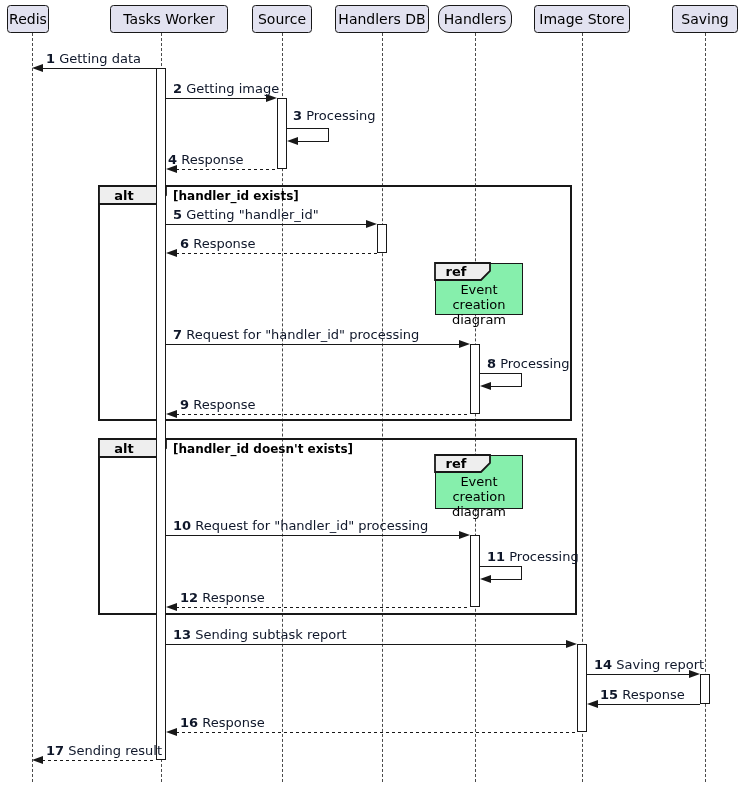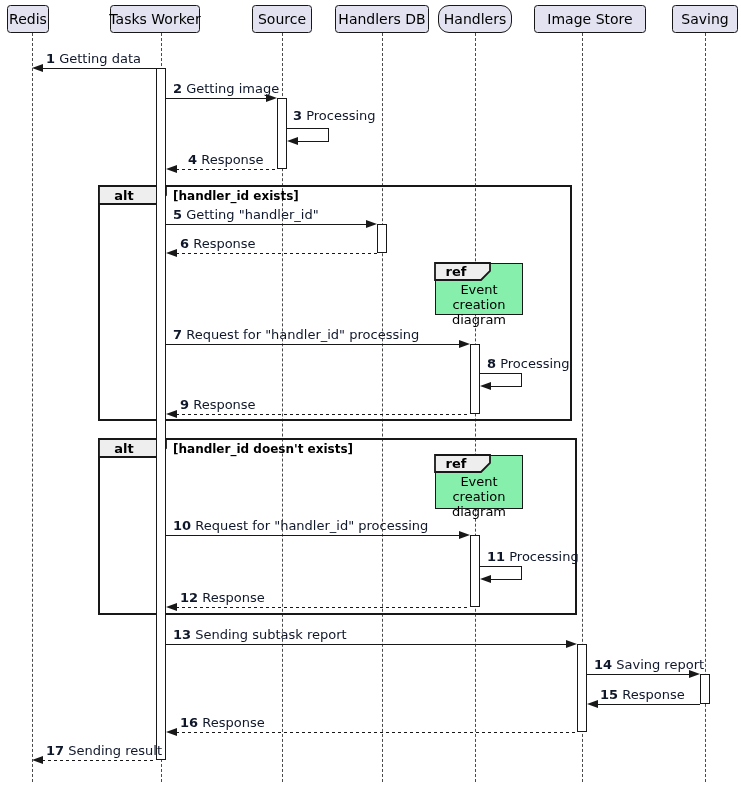--- a/index.html
+++ b/index.html
@@ -86,21 +86,21 @@
     <div class="mline-solid" style="left: 166px; top: 98px; width: 101px;"></div>
     <div class="arrow-right" style="left: 266px; top: 94px;"></div>
     <div class="msg-label" style="left: 173px; top: 81px;"><b>2</b> Getting image</div>
     <div class="mline-solid" style="left: 287px; top: 128px; width: 41px;"></div>
     <div class="vline" style="left: 328px; top: 128px; height: 13px;"></div>
     <div class="mline-solid" style="left: 297px; top: 141px; width: 32px;"></div>
     <div class="arrow-left" style="left: 287px; top: 137px;"></div>
     <div class="msg-label" style="left: 293px; top: 108px;"><b>3</b> Processing</div>
     <div class="mline-dotted" style="left: 176px; top: 169px; width: 101px;"></div>
     <div class="arrow-left" style="left: 166px; top: 165px;"></div>
-    <div class="msg-label" style="left: 188px; top: 152px;"><b>4</b> Response</div>
+    <div class="msg-label" style="left: 168px; top: 152px;"><b>4</b> Response</div>
     <div class="mline-solid" style="left: 166px; top: 224px; width: 201px;"></div>
     <div class="arrow-right" style="left: 366px; top: 220px;"></div>
     <div class="msg-label" style="left: 173px; top: 207px;"><b>5</b> Getting "handler_id"</div>
     <div class="mline-dotted" style="left: 176px; top: 253px; width: 201px;"></div>
     <div class="arrow-left" style="left: 166px; top: 249px;"></div>
     <div class="msg-label" style="left: 180px; top: 236px;"><b>6</b> Response</div>
     <div class="mline-solid" style="left: 166px; top: 344px; width: 294px;"></div>
     <div class="arrow-right" style="left: 459px; top: 340px;"></div>
     <div class="msg-label" style="left: 173px; top: 327px;"><b>7</b> Request for "handler_id" processing</div>
     <div class="mline-solid" style="left: 480px; top: 373px; width: 41px;"></div>
@@ -131,19 +131,19 @@
     <div class="mline-solid" style="left: 597px; top: 704px; width: 103px;"></div>
     <div class="arrow-left" style="left: 587px; top: 700px;"></div>
     <div class="msg-label" style="left: 600px; top: 687px;"><b>15</b> Response</div>
     <div class="mline-dotted" style="left: 176px; top: 732px; width: 401px;"></div>
     <div class="arrow-left" style="left: 166px; top: 728px;"></div>
     <div class="msg-label" style="left: 180px; top: 715px; text-align: right;"><b>16</b> Response</div>
     <div class="mline-dotted" style="left: 42px; top: 760px; width: 114px;"></div>
     <div class="arrow-left" style="left: 32px; top: 756px;"></div>
     <div class="msg-label" style="left: 46px; top: 743px;"><b>17</b> Sending result</div>
     <div class="participant" style="left: 7px; width: 42px;">Redis</div>
-    <div class="participant" style="left: 110px; width: 90px;">Tasks Worker</div>
+    <div class="participant" style="left: 110px; width: 118px;">Tasks Worker</div>
     <div class="participant" style="left: 252px; width: 60px;">Source</div>
     <div class="participant" style="left: 335px; width: 94px;">Handlers DB</div>
     <div class="participant" style="left: 438px; width: 74px; border-radius: 11px;">Handlers</div>
-    <div class="participant" style="left: 534px; width: 112px;">Image Store</div>
+    <div class="participant" style="left: 534px; width: 96px;">Image Store</div>
     <div class="participant" style="left: 672px; width: 66px;">Saving</div>
   </div>
 
 </body></html>

